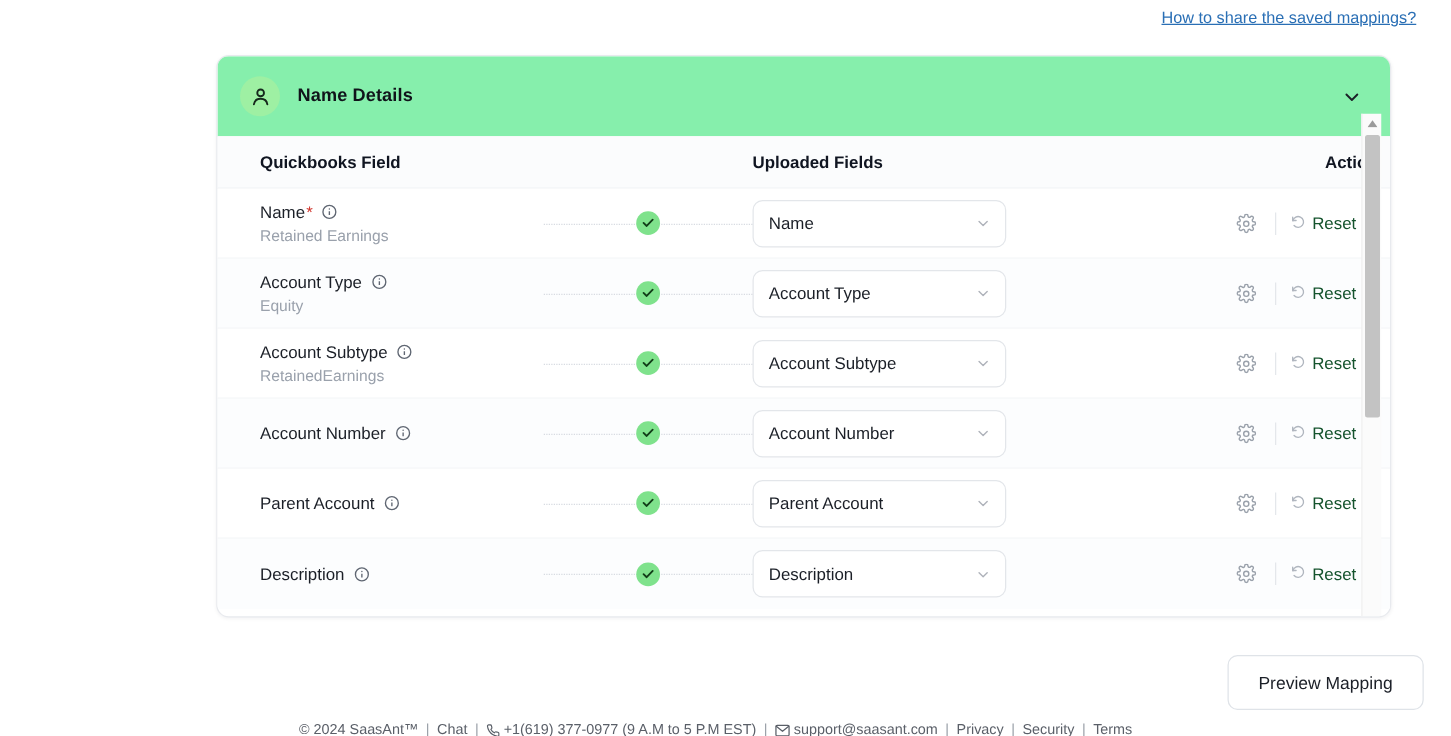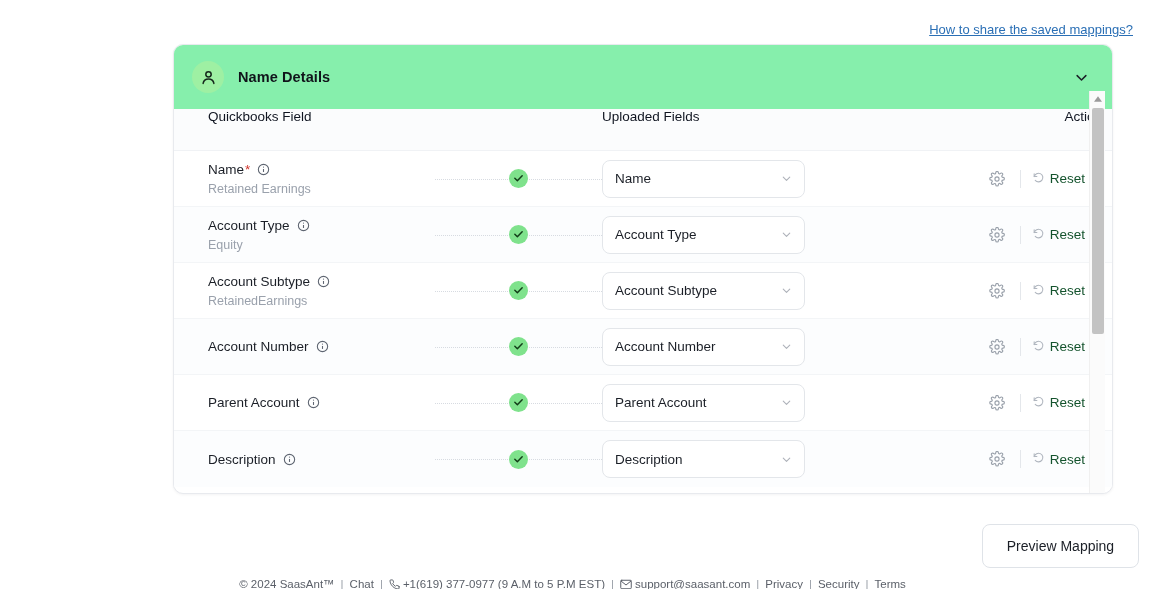--- a/index.html
+++ b/index.html
@@ -6,21 +6,21 @@
   html, body {
     width: 1161px; height: 589px;
     background: #ffffff;
     font-family: "Liberation Sans", sans-serif;
     overflow: hidden;
   }
   .page { position: relative; width: 1161px; height: 589px; background:#fff; }
 
   
   .top-link-row {
-    position: absolute; top: 22px; right: 28px;
+    position: absolute; top: 6px; right: 28px;
     font-size: 13px;
   }
   .top-link {
     color: #2a6fb5; text-decoration: underline; cursor: pointer;
     font-size: 13px;
   }
 
   
   .card {
     position: absolute; left: 173px; top: 44px;
@@ -47,25 +47,25 @@
     margin-left: 14px; font-size: 14.5px; font-weight: bold; color: #10131a;
     letter-spacing: .1px;
   }
   .chevron-collapse {
     margin-left: auto; width: 22px; height: 22px;
     display:flex; align-items:center; justify-content:center; cursor: pointer;
   }
 
   
   .col-head {
-    display: flex; align-items: flex-start;
+    display: flex; align-items: center;
     height: 42px; padding: 0 0 0 34px;
     background: #fbfcfd;
     border-bottom: 1px solid #f0f2f5;
-    font-size: 13.5px; font-weight: normal; color: #101521;
+    font-size: 13.5px; font-weight: bold; color: #101521;
   }
   .ch-1 { width: 394px; }
   .ch-2 { width: 430px; }
   .ch-3 { width: 70px; text-align: right; }
 
   
   .rows { background: #fff; }
   .row {
     display: flex; align-items: center;
     height: 56px; padding-left: 34px;

